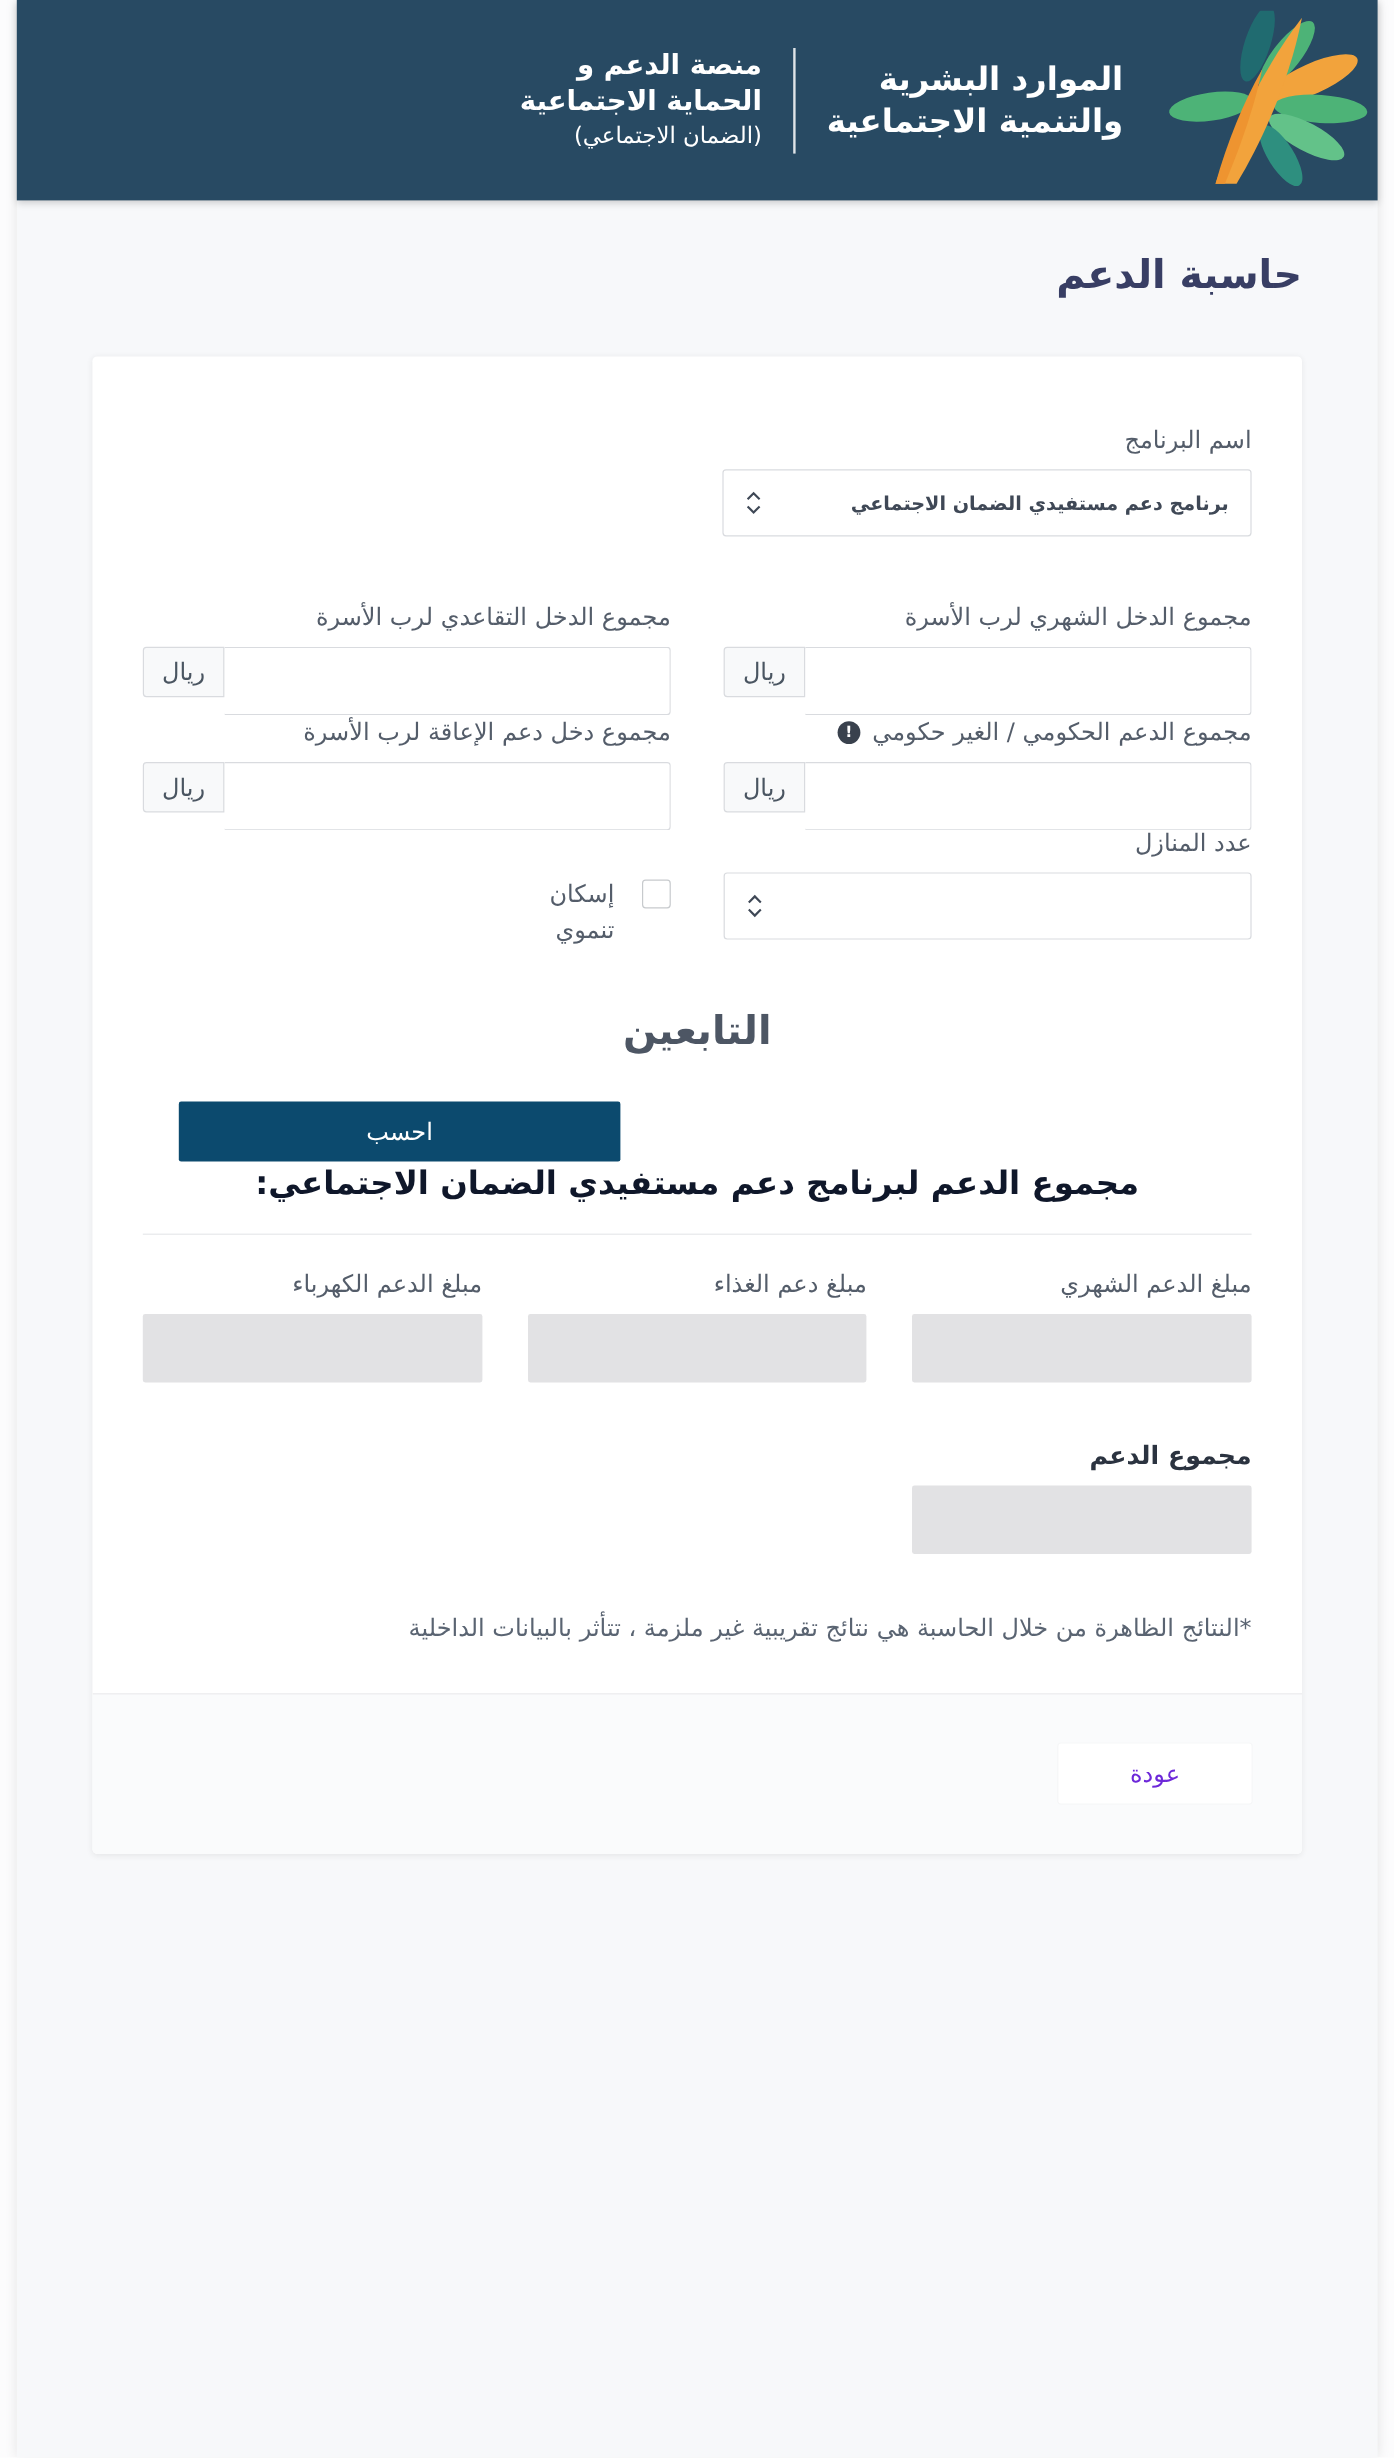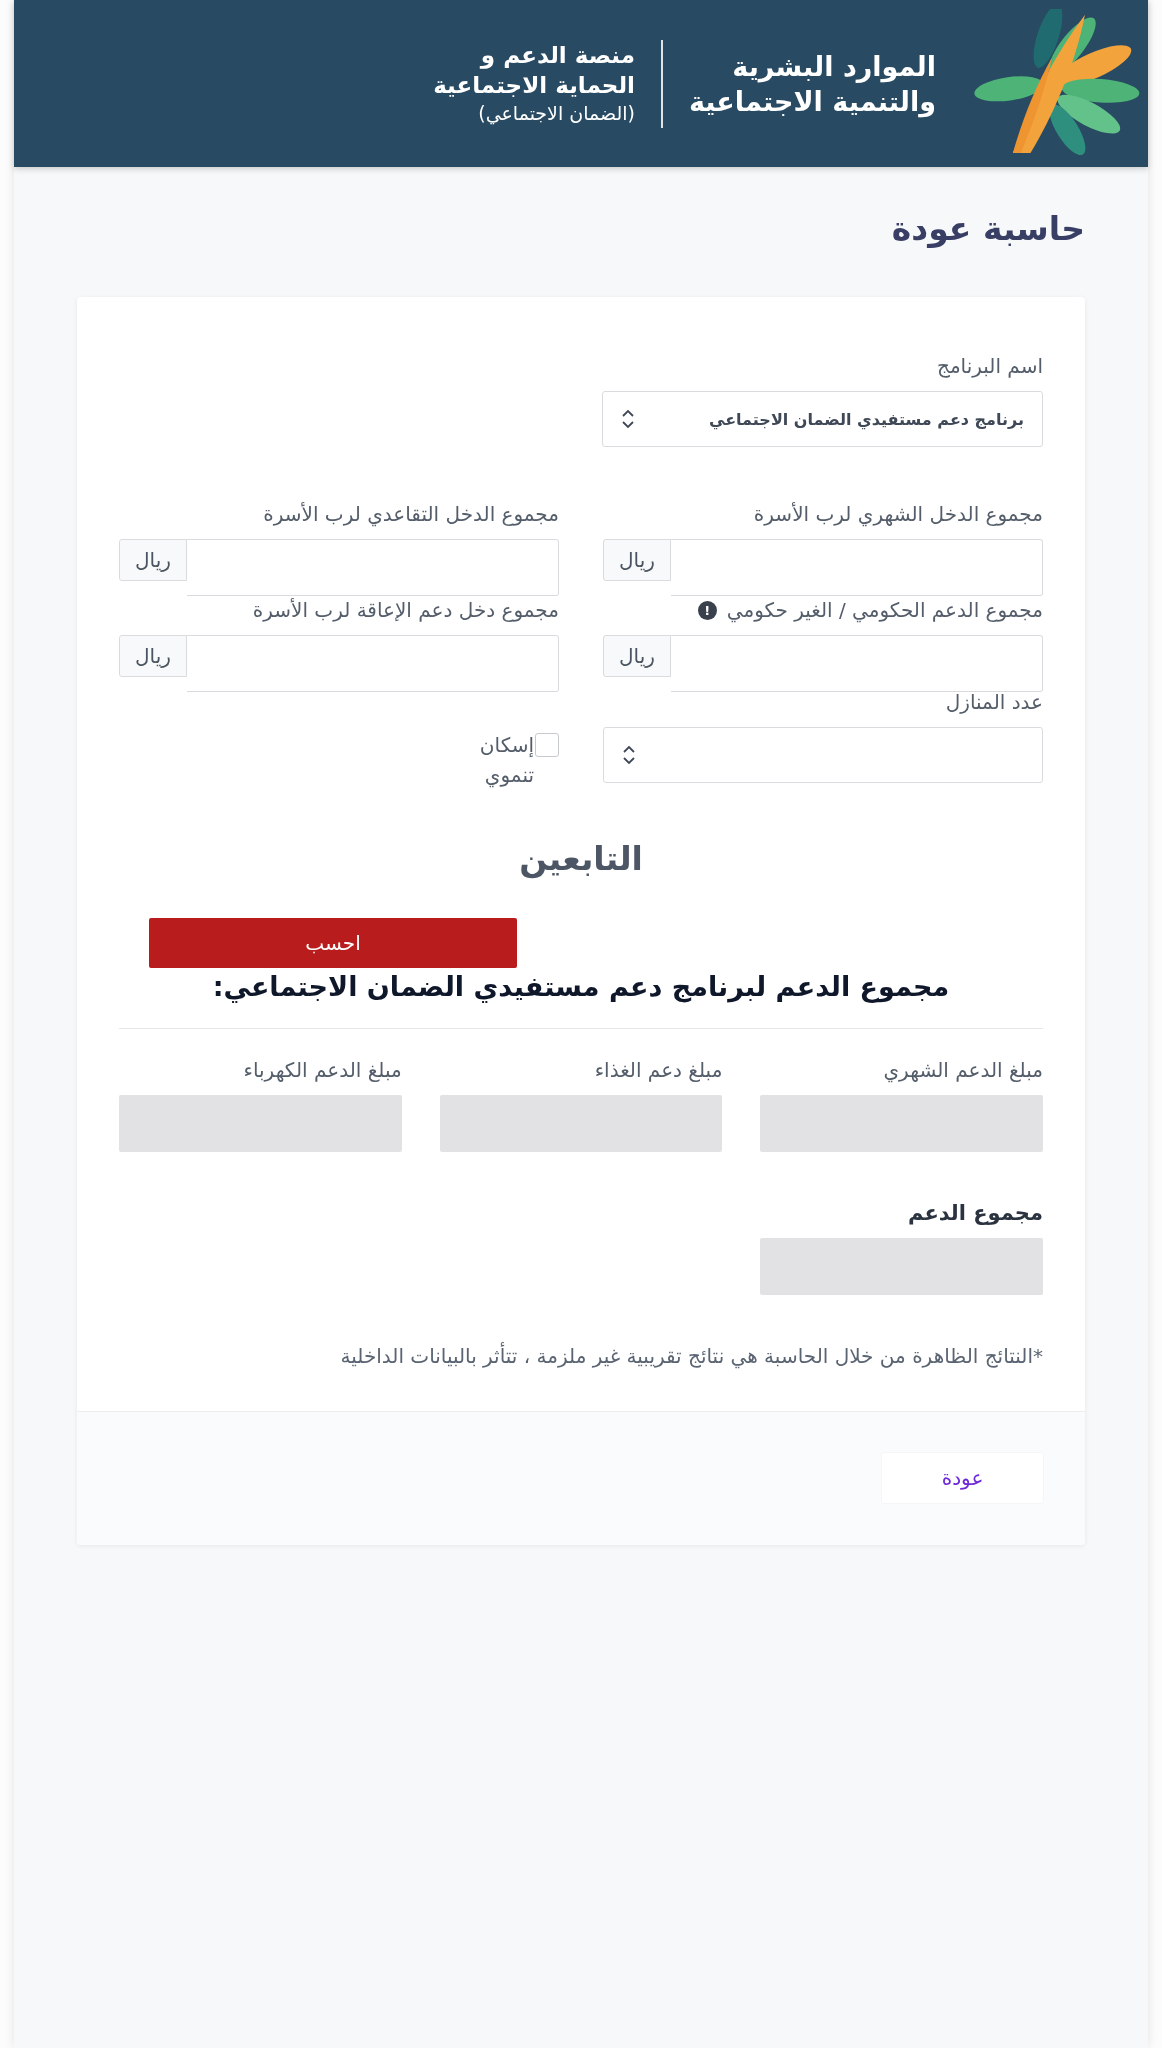--- a/index.html
+++ b/index.html
@@ -135,21 +135,21 @@
     color:#fff;
     font-size:13px;
     font-weight:bold;
     display:inline-flex;
     align-items:center;
     justify-content:center;
     line-height:1;
     cursor:pointer;
   }
   .checkbox-cell { display:flex; justify-content:flex-start; padding-top:37px; }
-  .checkbox-row { display:flex; align-items:flex-start; gap:1px; }
+  .checkbox-row { display:flex; align-items:flex-start; gap:23px; }
   .checkbox-label {
     font-size:20px;
     line-height:30px;
     color:#545d6a;
     text-align:right;
     width:72px;
   }
   input.checkbox {
     appearance:none;
     -webkit-appearance:none;
@@ -167,21 +167,21 @@
     text-align:center;
     line-height:46px;
   }
   .calc-button {
     display:block;
     margin:36px 0 0 46px;
     margin-right:auto;
     margin-left:30px;
     width:368px;
     height:50px;
-    background:#b91c1c;
+    background:#0c4a6e;
     color:#ffffff;
     border:none;
     border-radius:2px;
     font-size:20px;
     font-family:"DejaVu Sans", sans-serif;
     cursor:pointer;
   }
   .results-heading {
     font-size:27px;
     color:#0f172a;
@@ -267,21 +267,21 @@
     </div>
     <div class="header-divider"></div>
     <div class="platform-name">
       <div class="pl-line">منصة الدعم و</div>
       <div class="pl-line">الحماية الاجتماعية</div>
       <div class="pl-sub">(الضمان الاجتماعي)</div>
     </div>
   </header>
 
   <div class="content-width">
-    <h1 class="page-title">حاسبة عودة</h1>
+    <h1 class="page-title">حاسبة الدعم</h1>
   </div>
 
   <div class="card">
     <div class="card-body">
 
       <div class="field-label">اسم البرنامج</div>
       <div class="select-box" style="width:441px;" role="listbox">
         <span class="select-value">برنامج دعم مستفيدي الضمان الاجتماعي</span>
         <span class="select-caret">
           <svg width="14" height="22" viewBox="0 0 14 22">

